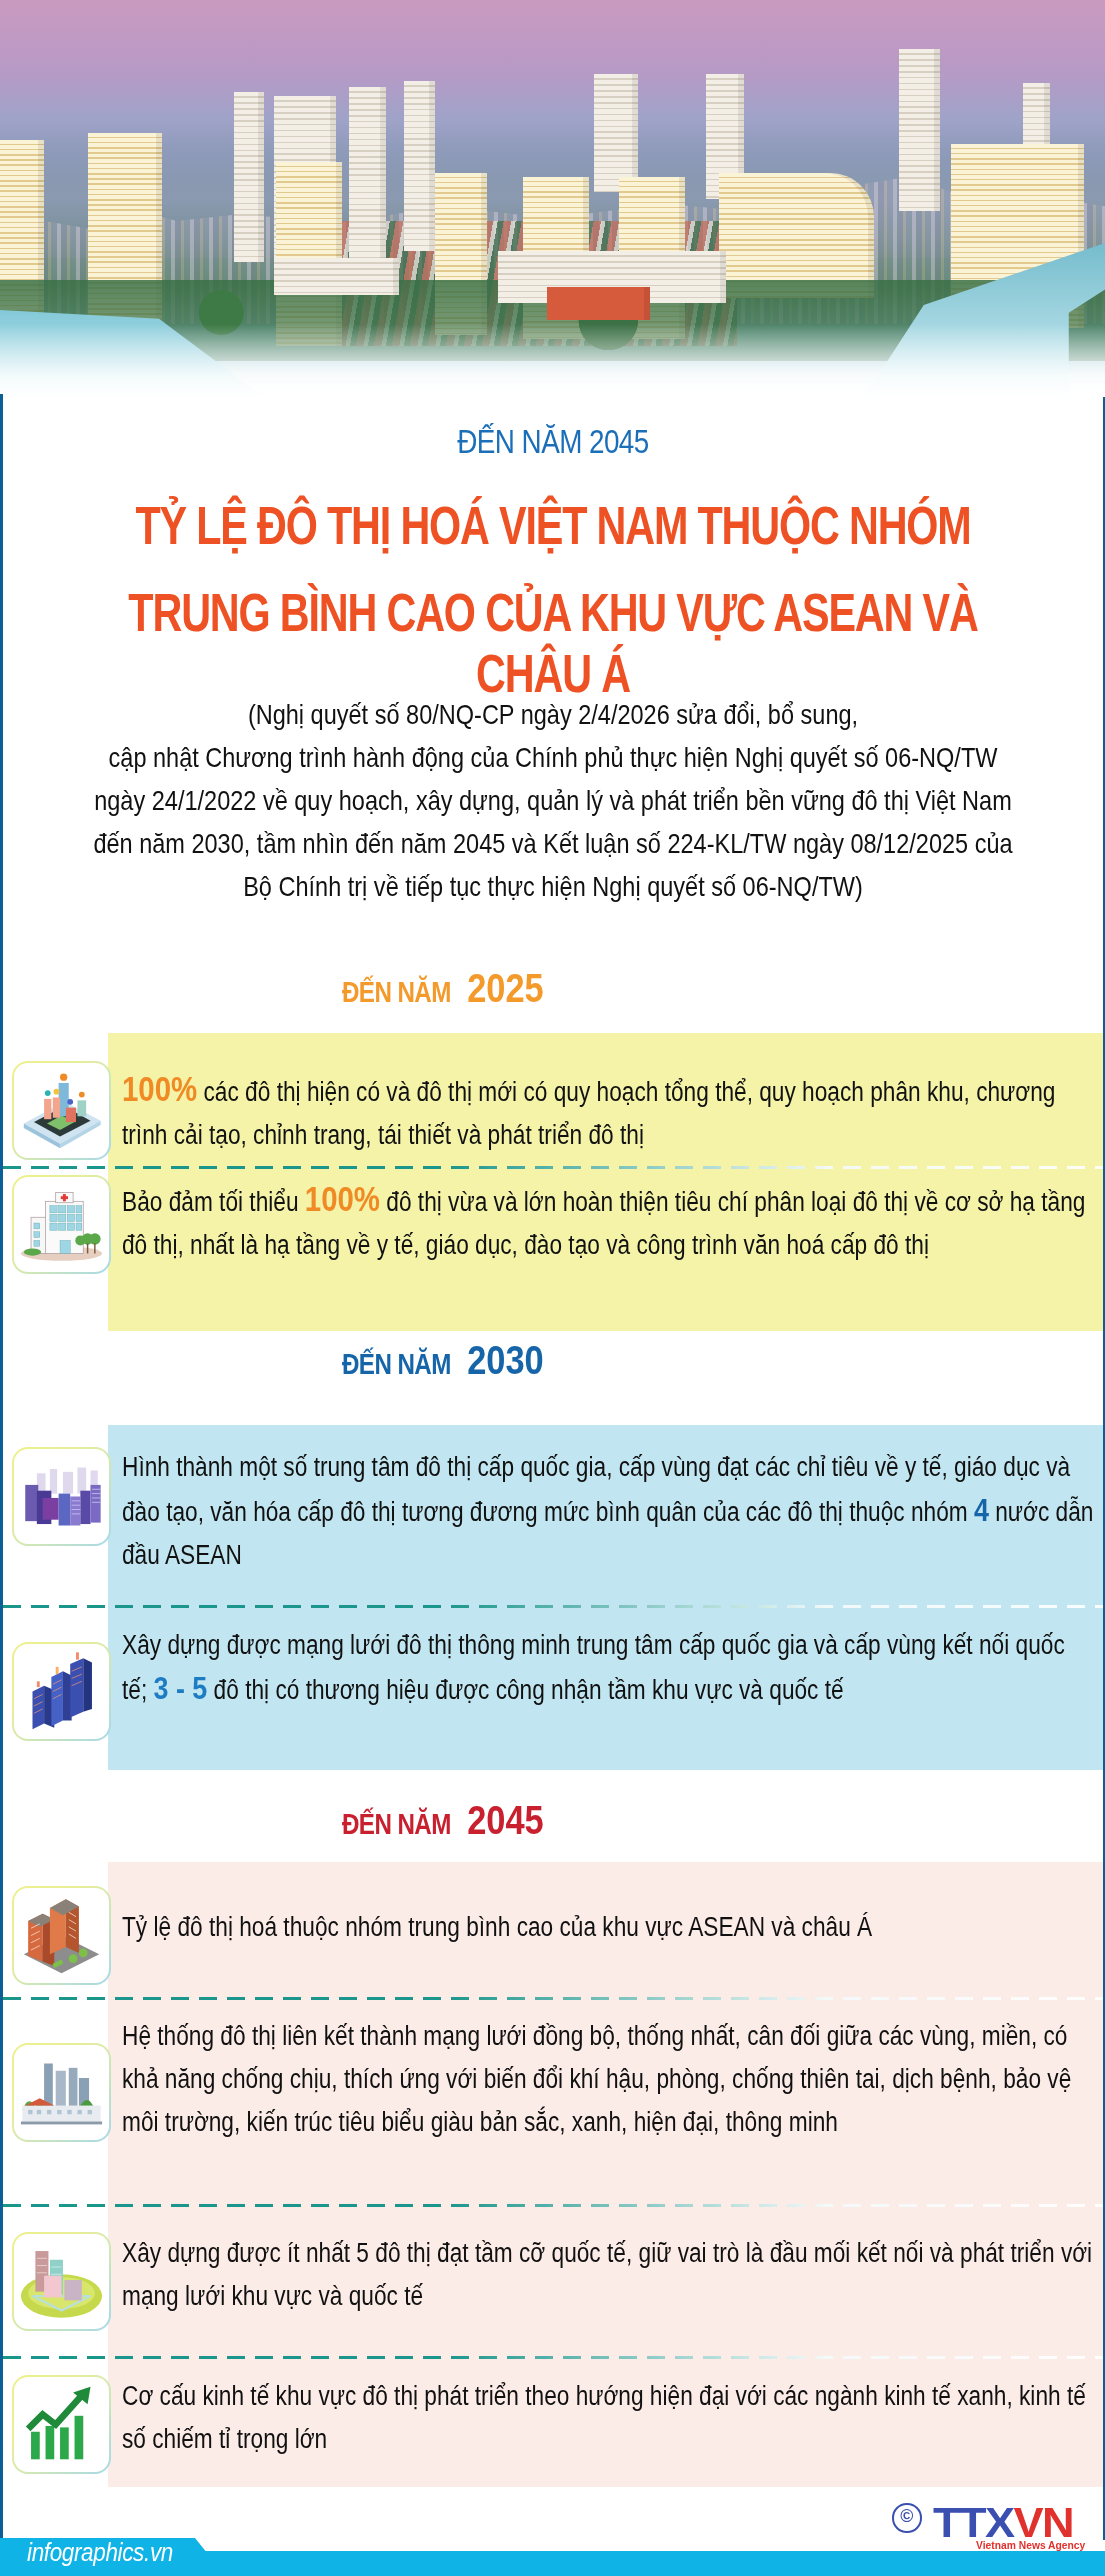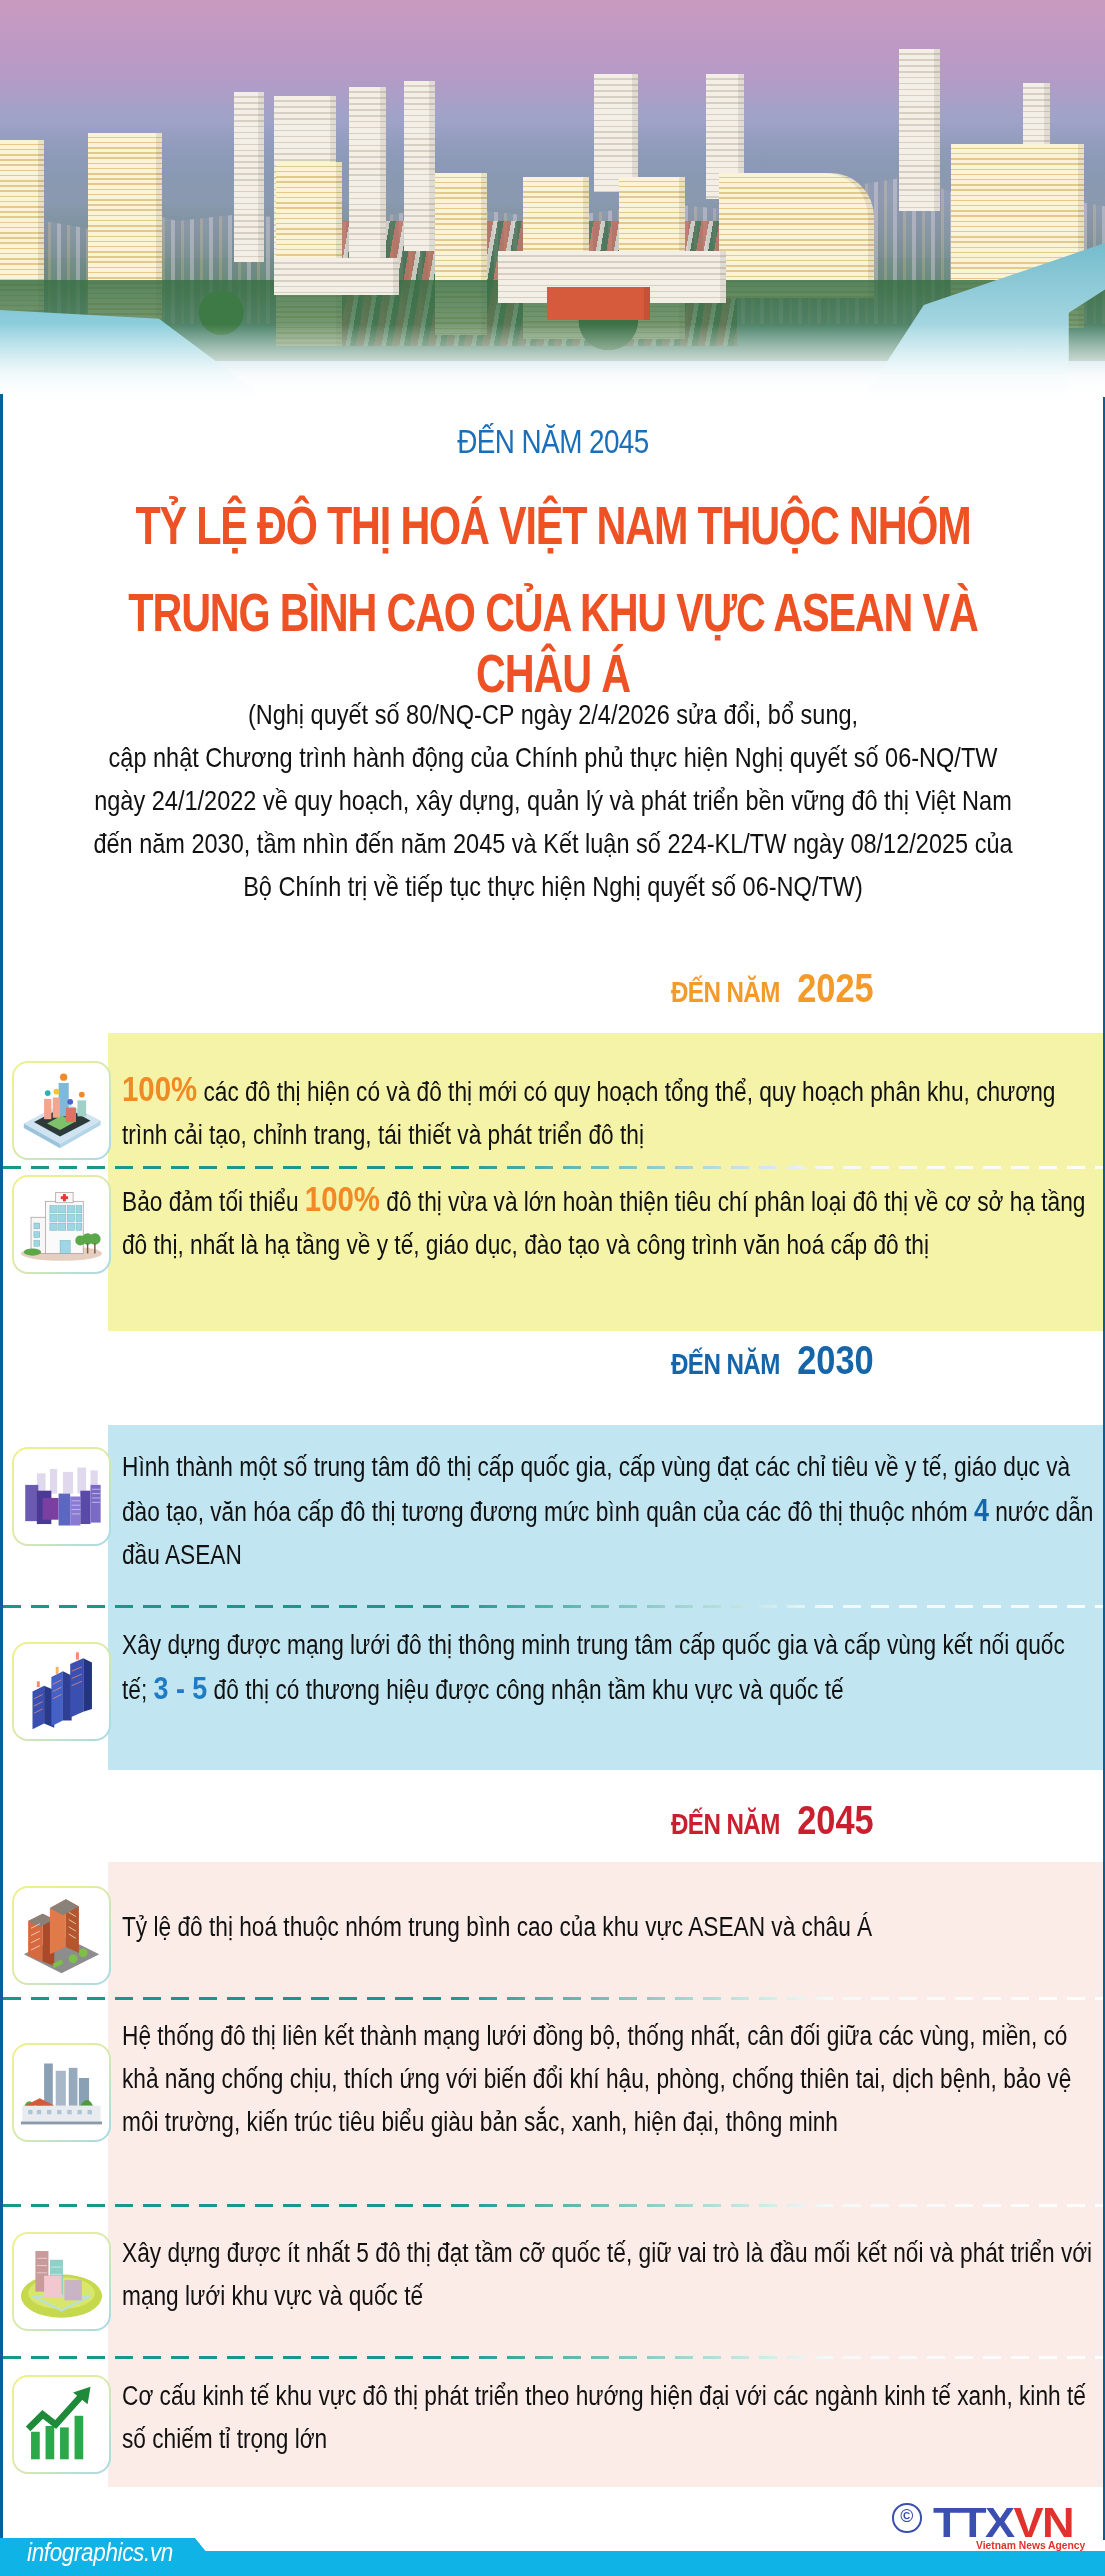--- a/index.html
+++ b/index.html
@@ -44,21 +44,21 @@
   .title { position: absolute; left: 0; width: 1106px; text-align: center; color: #ee5224;
     font-family: "Liberation Sans", sans-serif; font-weight: bold; font-size: 53px; letter-spacing: -1.5px; transform: scaleX(.78); }
   .title.l1 { top: 495px; }
   .title.l2 { top: 582px; }
 
   .note { position: absolute; left: 0; width: 1106px; top: 693px; text-align: center;
     font-family: "Liberation Sans", sans-serif; font-size: 28px; line-height: 43px; color: #111; transform: scaleX(.84); transform-origin: 553px 0; }
   .note div { white-space: nowrap; }
 
   
-  .sec-head { position: absolute; left: 0; width: 880px; text-align: right; font-weight: bold;
+  .sec-head { position: absolute; left: 0; width: 880px; text-align: center; font-weight: bold;
     font-family: "Liberation Sans", sans-serif; }
   .sec-head .pre { font-size: 29.5px; display: inline-block; transform: scaleX(.82); letter-spacing: -0.7px; }
   .sec-head .yr { font-size: 40px; display: inline-block; transform: scaleX(.86); margin-left: -4.4px; }
 
   
   .box { position: absolute; left: 108px; right: 2.9px; }
   .box.yellow { background: #f4f3a8; top: 1033px; height: 298px; }
   .box.blue { background: #c2e6f1; top: 1425px; height: 345px; }
   .box.pink { background: #fcece8; top: 1862px; height: 625px; }
 

